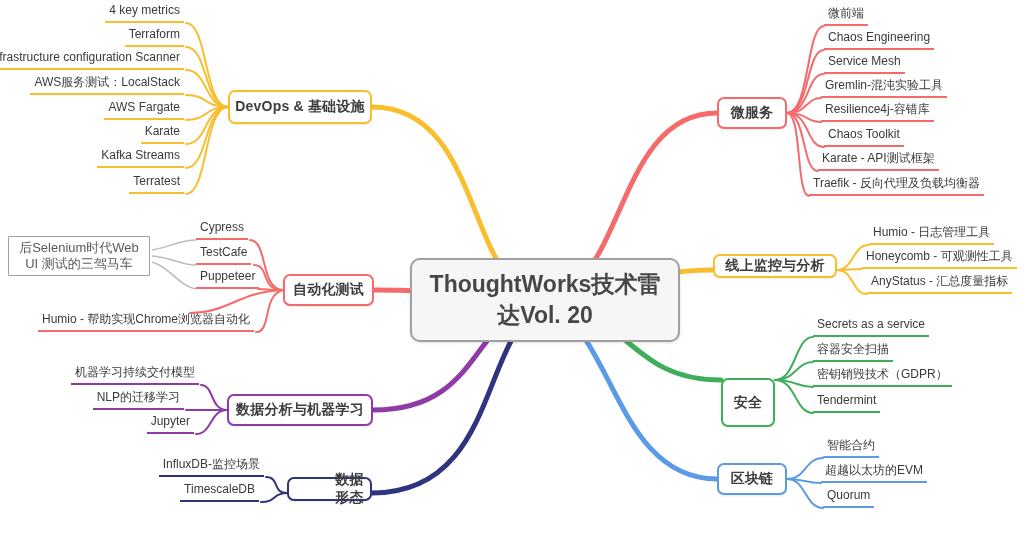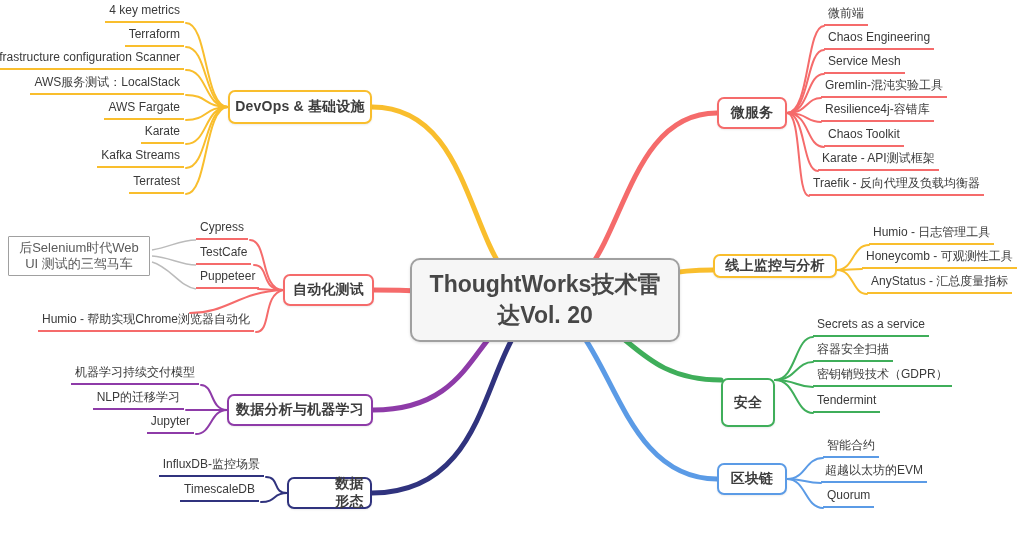--- a/index.html
+++ b/index.html
@@ -149,21 +149,21 @@
 
   <div class="node branch b-devops" style="left:228px; top:90px; width:144px; height:34px;">
     <span>DevOps &amp; 基础设施</span>
   </div>
   <div class="node branch b-autotest" style="left:283px; top:274px; width:91px; height:32px;">
     <span>自动化测试</span>
   </div>
   <div class="node branch b-ml" style="left:227px; top:394px; width:146px; height:32px;">
     <span>数据分析与机器学习</span>
   </div>
-  <div class="node branch b-dataform" style="left:287px; top:477px; width:85px; height:32px;padding-left:40px;">
+  <div class="node branch b-dataform" style="left:287px; top:477px; width:85px; height:24px;padding-left:40px;">
     <span>数据形态</span>
   </div>
   <div class="node branch b-micro" style="left:717px; top:97px; width:70px; height:32px;">
     <span>微服务</span>
   </div>
   <div class="node branch b-monitor" style="left:713px; top:254px; width:124px; height:24px;">
     <span>线上监控与分析</span>
   </div>
   <div class="node branch b-security" style="left:721px; top:378px; width:54px; height:49px;">
     <span>安全</span>

